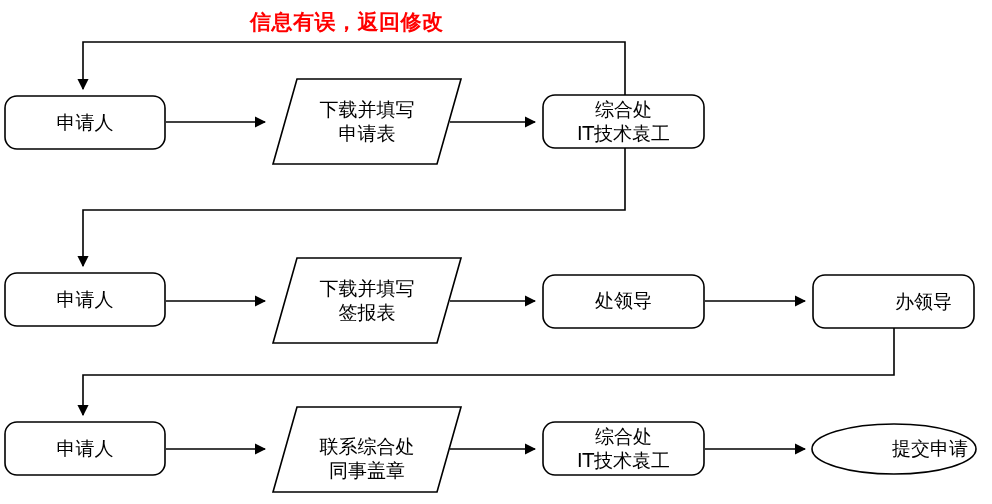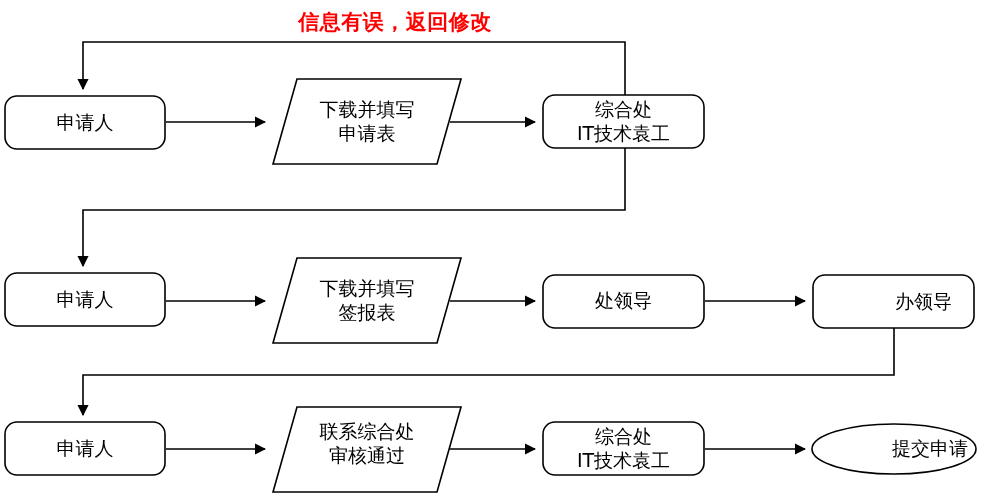--- a/index.html
+++ b/index.html
@@ -34,21 +34,21 @@
     line-height: 1.22;
     pointer-events: none;
     white-space: pre;
   }
   .edge-label {
     position: absolute;
     font-weight: bold;
     font-size: 21px;
     letter-spacing: 0.5px;
     white-space: pre;
-    text-align: center;
+    text-align: left;
   }
 </style>
 </head>
 <body>
 
 <div id="flow-root">
 
   <svg id="flow-svg" viewBox="0 0 992 504">
     <defs>
       <marker id="arrow" viewBox="0 0 10 10" refX="9" refY="5" markerWidth="7" markerHeight="7" orient="auto-start-reverse">
@@ -129,23 +129,23 @@
   </div>
 
   <div class="node-label" style="left:813px; top:275px; width:141px; height:53px;padding-left:40px;">
     <span>办领导</span>
   </div>
 
   <div class="node-label" style="left:5px; top:422px; width:160px; height:53px;">
     <span>申请人</span>
   </div>
 
-  <div class="node-label" style="left:273px; top:407px; width:188px; height:73px;">
+  <div class="node-label" style="left:273px; top:422px; width:188px; height:73px;">
     <span>联系综合处</span>
-    <span>审核通过</span>
+    <span>同事盖章</span>
   </div>
 
   <div class="node-label" style="left:543px; top:422px; width:161px; height:53px;">
     <span>综合处</span>
     <span>IT技术袁工</span>
   </div>
 
   <div class="node-label" style="left:848px; top:424px; width:164px; height:50px;">
     <span>提交申请</span>
   </div>

